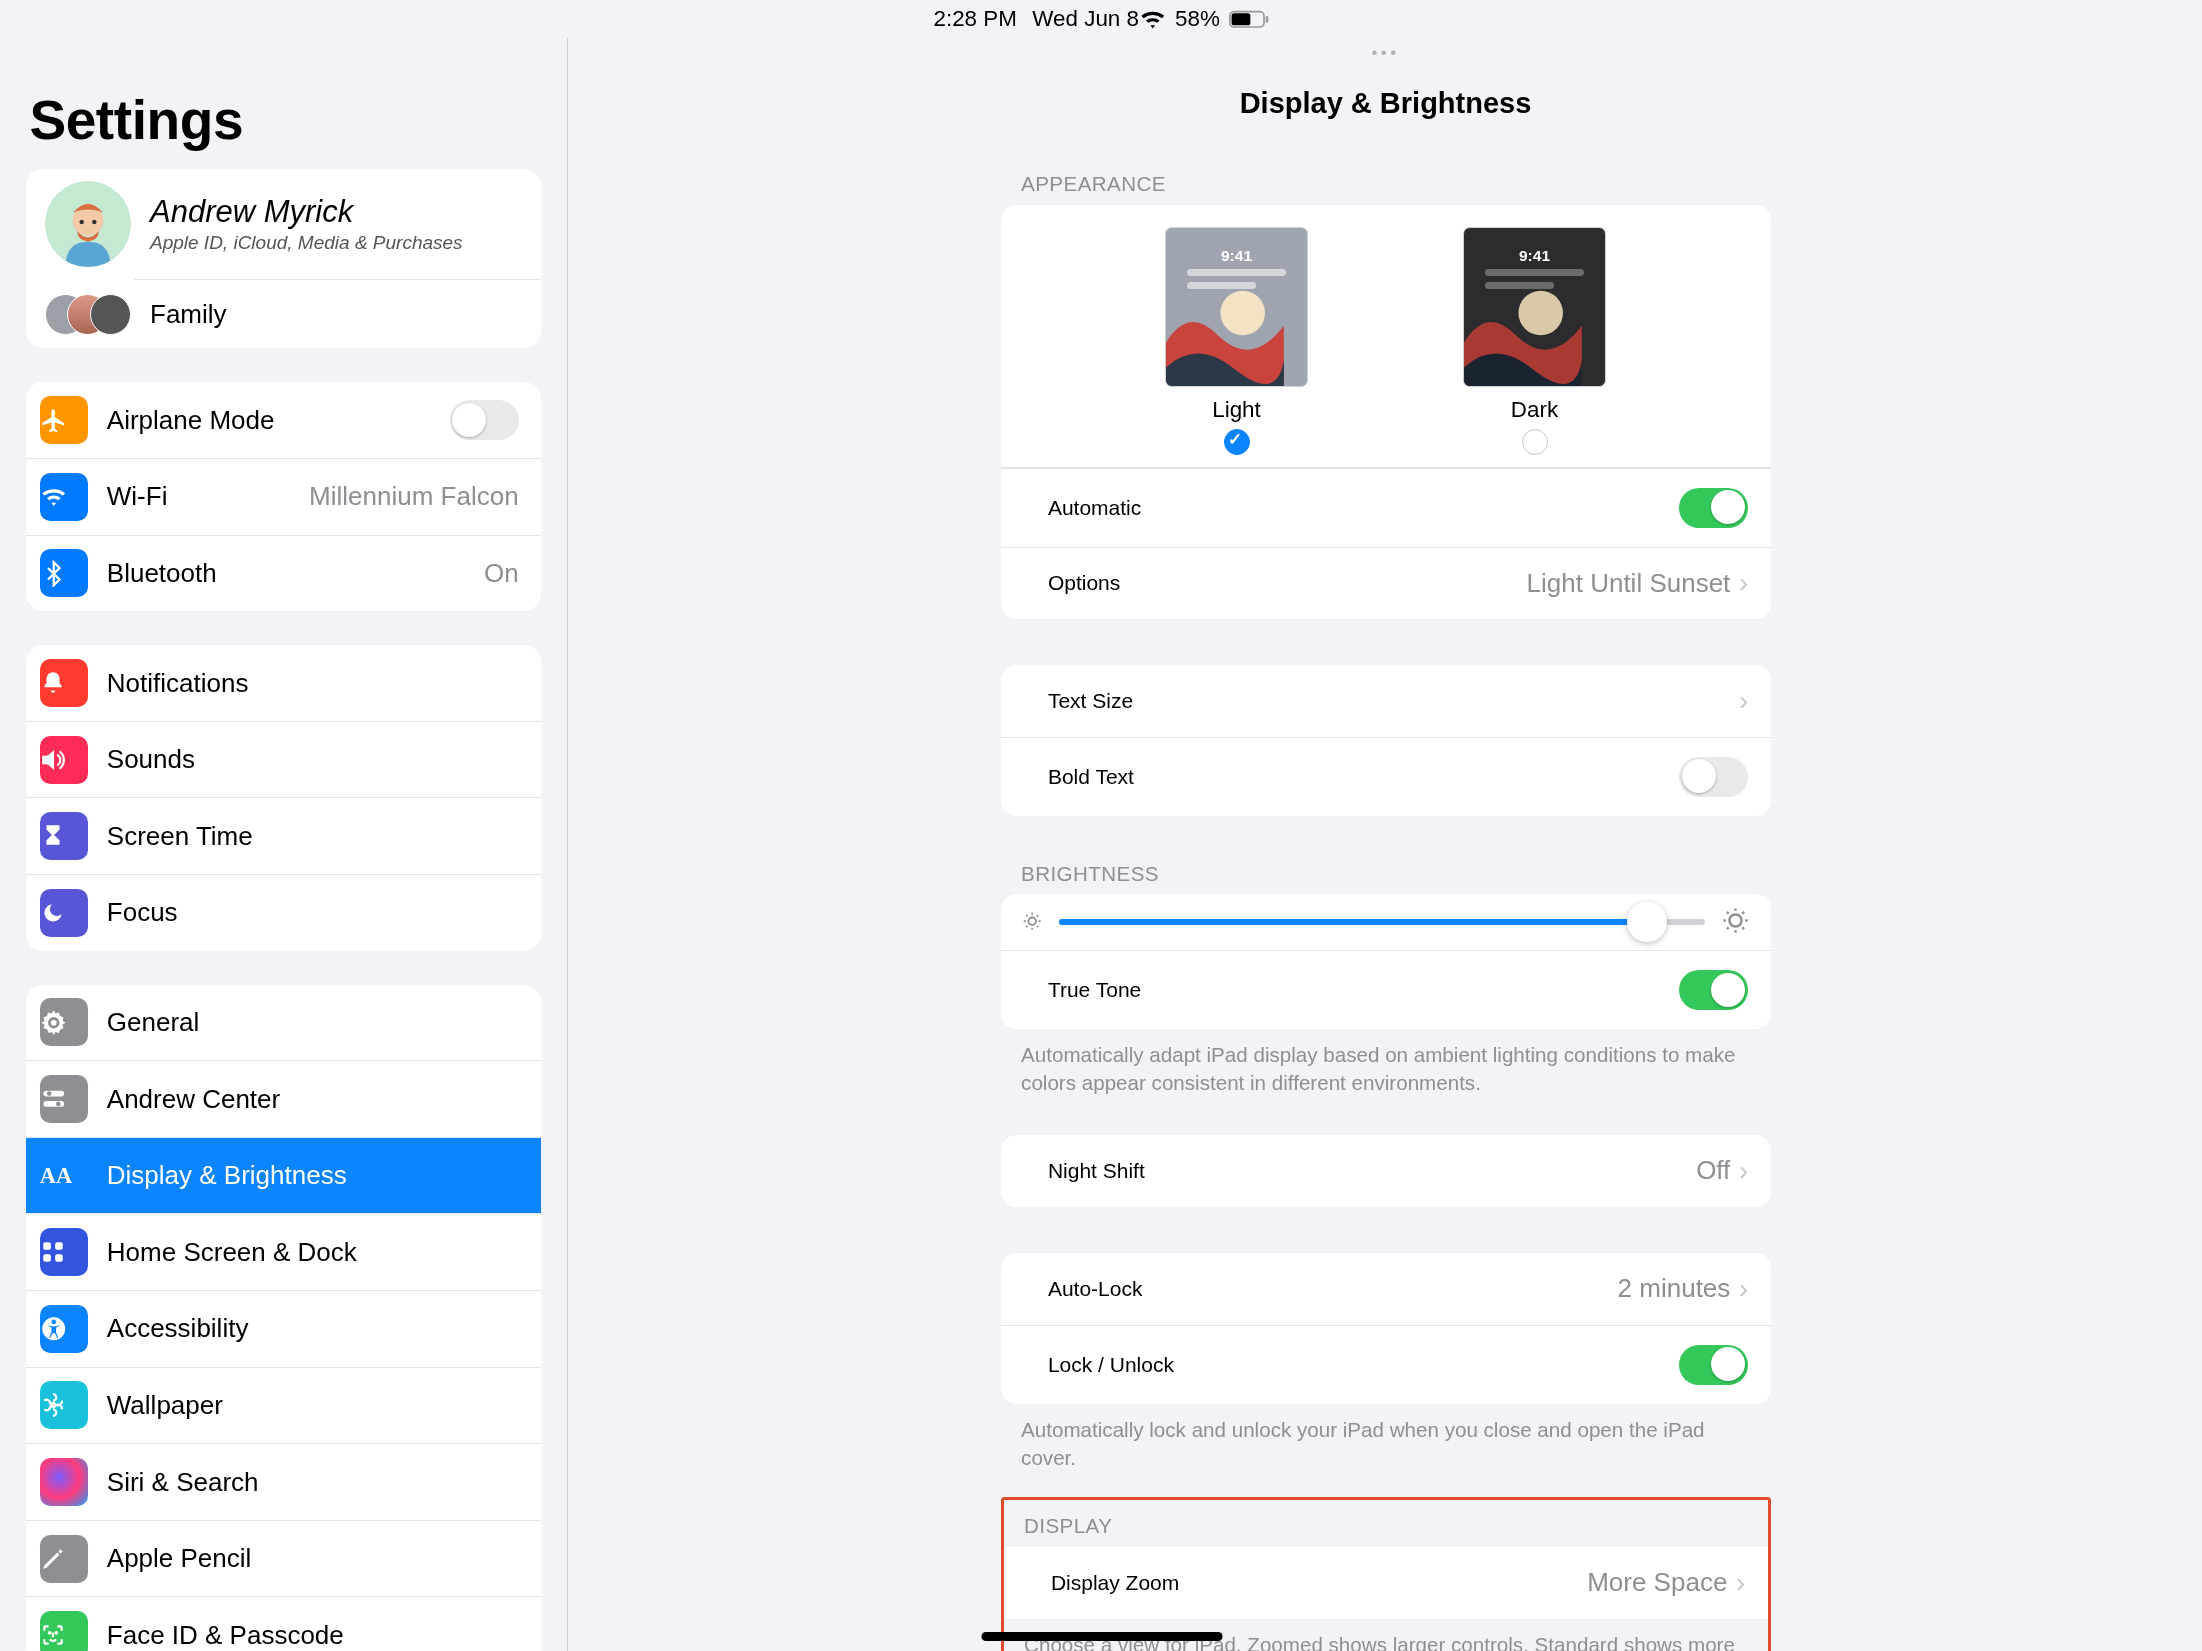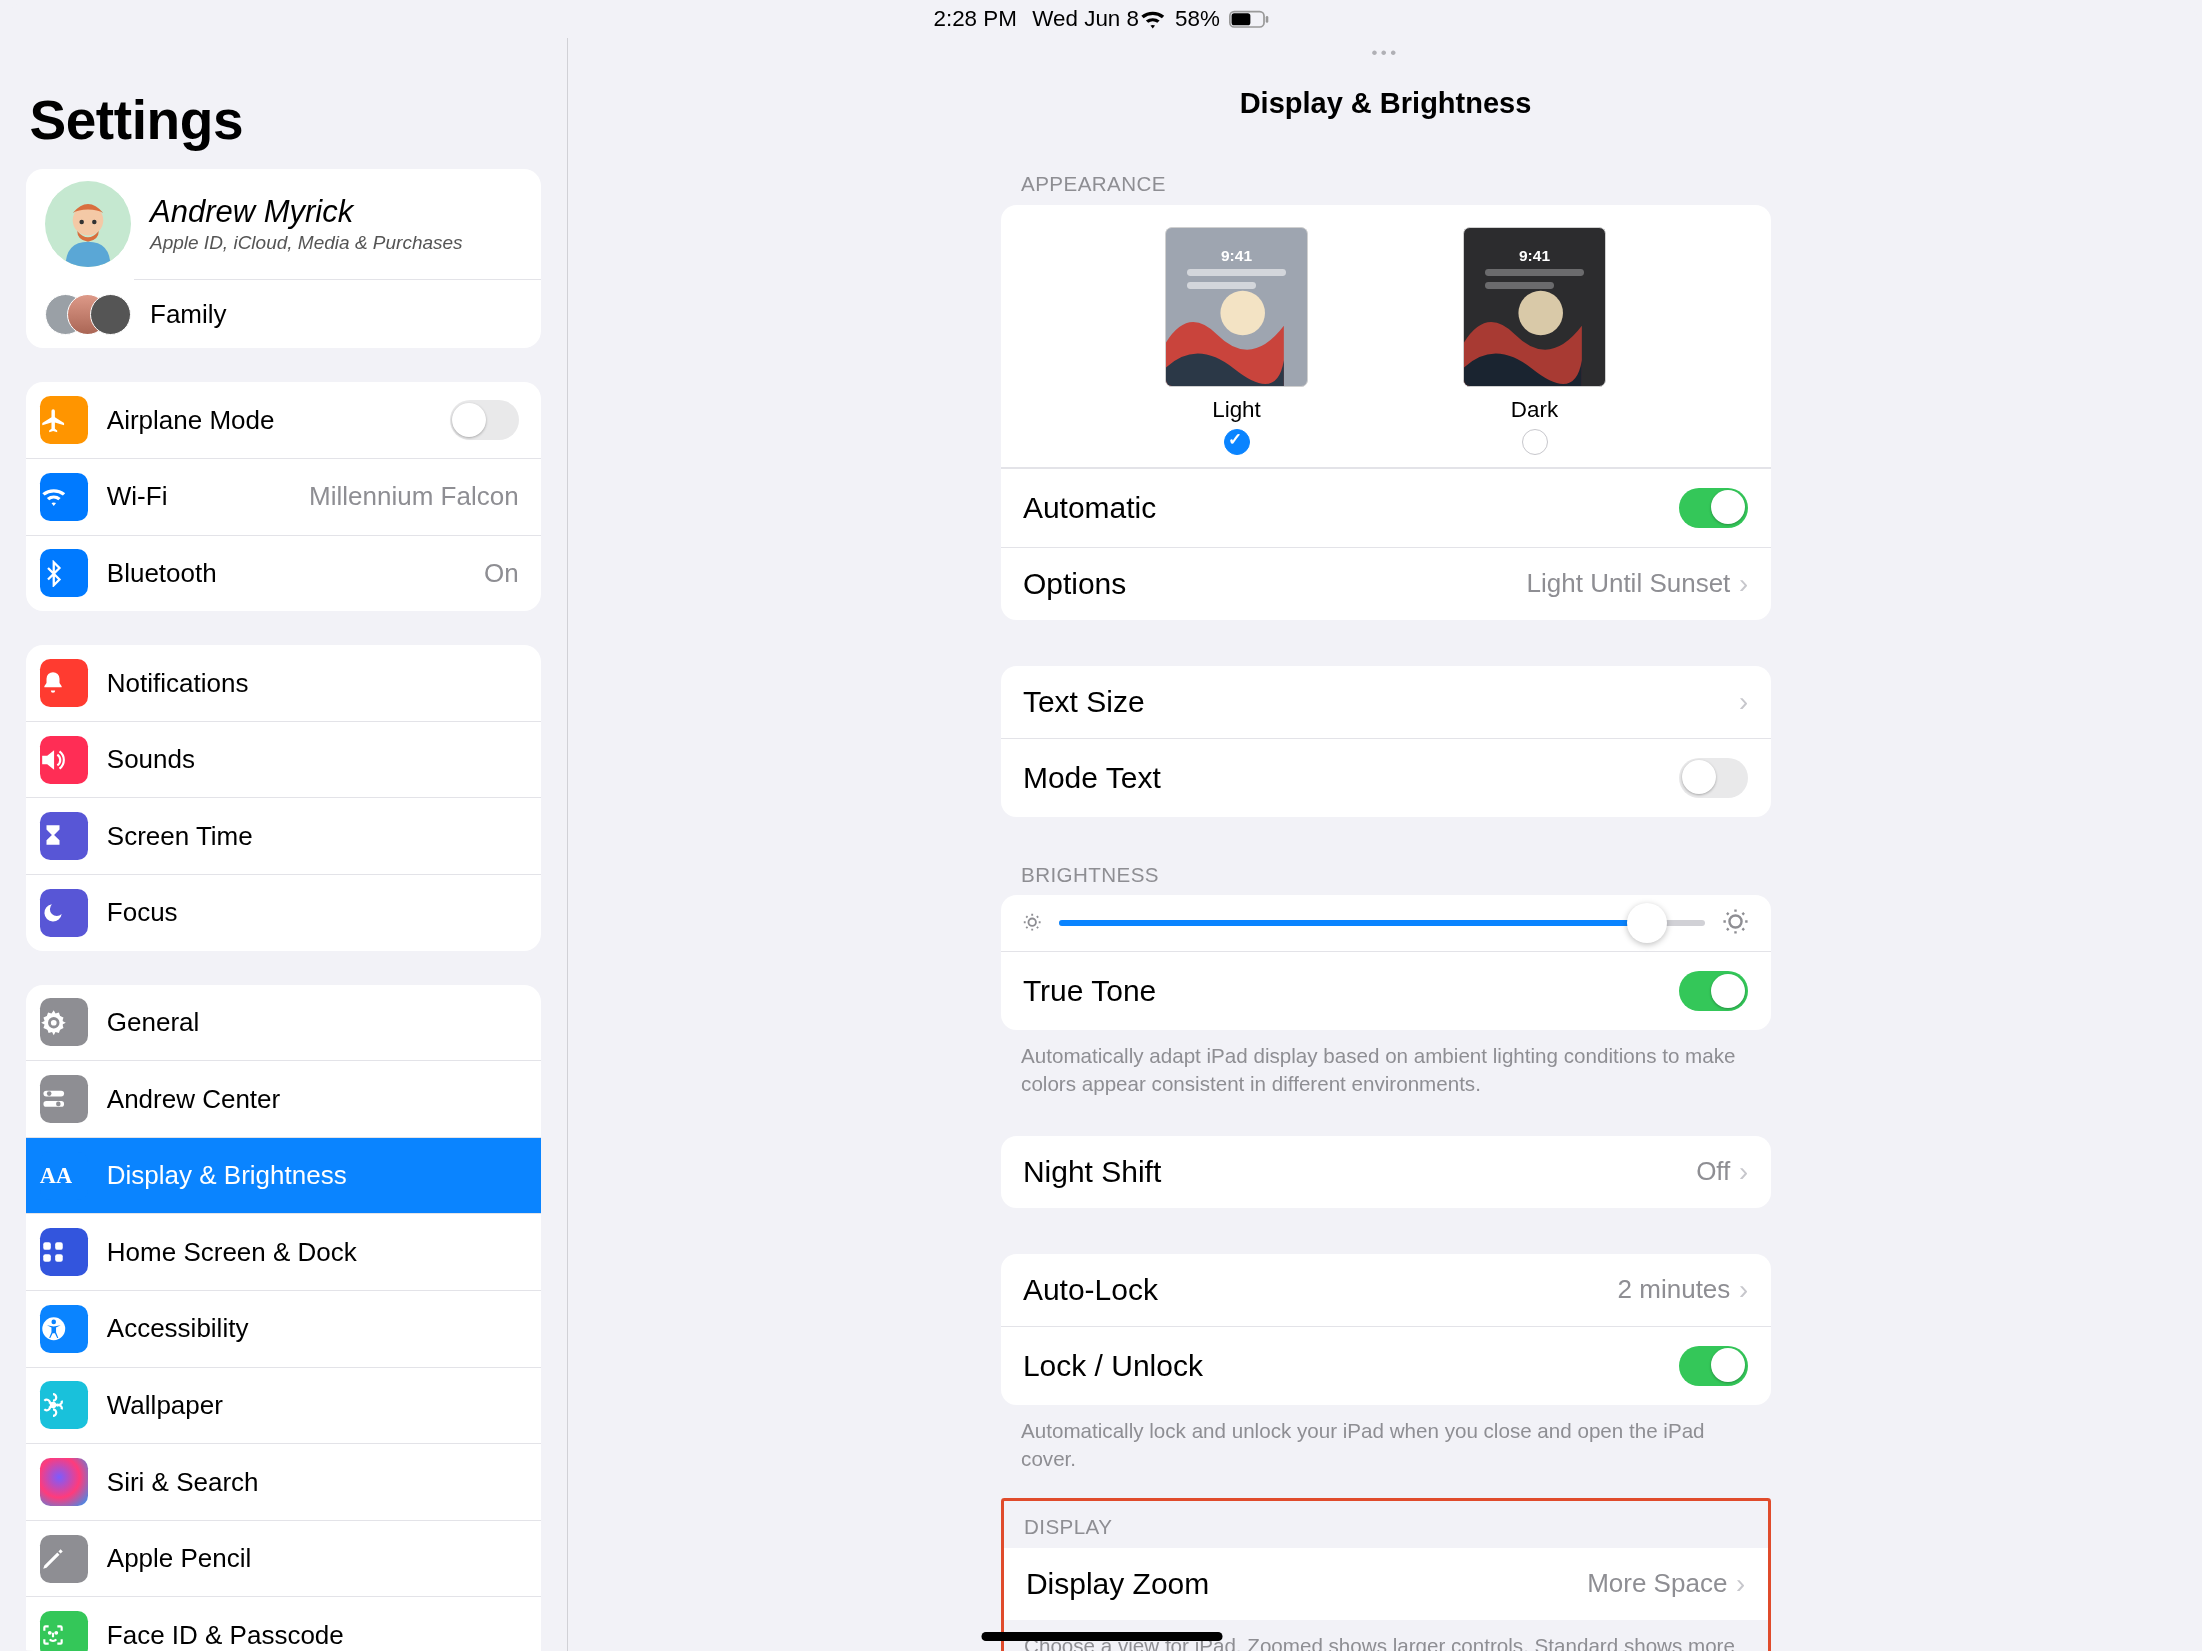--- a/index.html
+++ b/index.html
@@ -43,21 +43,21 @@
 .switch.on .knob { left:32px; }
 .content { flex:1; overflow-y:auto; position:relative;}
 .dots { text-align:center; padding-top:5.2px; color:#b0b0b5; font-size:17px; letter-spacing:3.4px;}
 .page-title { text-align:center; font-size: 29px; font-weight: 600; margin-top: 24px; margin-bottom: 52px;}
 .section { width: 770px; margin: 0 auto; }
 .sec-header { font-size: 20.6px; color:#8e8e93; text-transform:uppercase; margin: 0 0 8.6px 20.6px; letter-spacing:0.4px;}
 .sec-footer { font-size: 20.6px; color:#8e8e93; margin: 12px 20.6px 0 20.6px; line-height:1.35;}
 .group { background:#fff; border-radius: 15.5px; overflow:hidden; margin-bottom: 46px;}
 .row { display:flex; align-items:center; padding: 19px 22.4px; border-top:0.9px solid #e3e3e8; min-height:72px;}
 .row:first-child { border-top:none;}
-.row-label { font-size: 30px; flex:1;}
+.row-label { font-size: 21px; flex:1;margin-left:25px;}
 .row-detail { font-size: 26px; color:#8e8e93; margin-right: 8.6px;}
 .chevron { color:#c7c7cc; font-size:27.5px;}
 .appearance-previews { display:flex; justify-content:center; gap:155px; padding: 22.4px 0 12px 0; border-bottom:0.9px solid #e3e3e8;}
 .preview { text-align:center; }
 .preview-img { width: 143px; height: 160px; border-radius: 6.9px; border:0.9px solid #d0d0d0; background:#888; position:relative; overflow:hidden; margin-bottom:10.3px;}
 .preview-img .topbar { position:absolute; top:19px; left:0; right:0; text-align:center; font-size:15.5px; color:#fff; font-weight:600;}
 .preview-img .lines { position:absolute; top:41px; left:20.6px; right:20.6px;}
 .preview-img .l { height:6.9px; border-radius:3.4px; background:rgba(255,255,255,0.55); margin-bottom:6px;}
 .preview-img .blob { position:absolute; bottom:-17px; left:-8.6px; right:-8.6px; height:120px; }
 .preview-label { font-size:22.4px; margin-bottom:5.2px;}
@@ -340,21 +340,21 @@
             <span class="chevron">›</span>
           </div>
         </div>
 
         <div class="group">
           <div class="row">
             <div class="row-label">Text Size</div>
             <span class="chevron">›</span>
           </div>
           <div class="row">
-            <div class="row-label">Mode Text</div>
+            <div class="row-label">Bold Text</div>
             <div class="switch">
                 <div class="knob"></div>
               </div>
           </div>
         </div>
 
         <div class="sec-header">Brightness</div>
         <div class="group" style="margin-bottom:12px;">
           <div class="slider-row">
             <span class="sun-icon"><svg width="22.4" height="22.4" viewBox="0 0 24 24" fill="none" stroke="#8e8e93" stroke-width="2">

